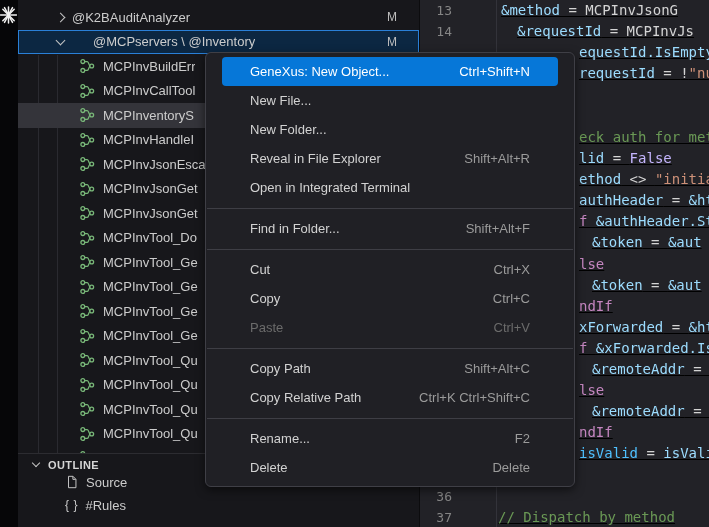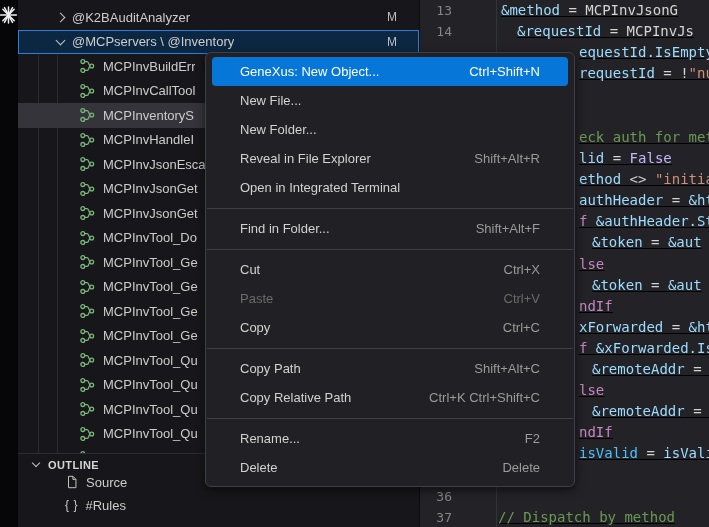--- a/index.html
+++ b/index.html
@@ -13,21 +13,21 @@
   .activity { position:absolute; left:0; top:0; width:18px; height:527px; background:#060608; z-index:2; }
   .spinner { position:absolute; left:0px; top:3px; }
   
   .sidebar { position:absolute; left:18px; top:0; width:401px; height:527px; background:#17171b; overflow:hidden; z-index:1; }
   .tree { position:absolute; left:0; top:5px; width:100%; height:448px; overflow:hidden; }
   .guide { position:absolute; top:50px; height:403px; width:1px; background:#2a2a30; }
   .trow { position:relative; display:flex; align-items:center; height:24.5px; width:100%; color:#cccccc; font-size:13px; }
   .trow.top { padding-left:39px; }
   .trow.child { padding-left:61px; }
   .trow.sel { background:#34343a; }
-  .trow.focused { background:#0c2742; box-shadow:inset 0 0 0 1px #2a80d8; }
+  .trow.focused { background:#0c2742; box-shadow:inset 0 0 0 1px #2a80d8;gap:21px; }
   .tlabel { margin-left:8px; white-space:nowrap; overflow:hidden; }
   .badge { margin-left:auto; margin-right:22px; color:#bdbdbd; font-size:12px; }
   .chev { display:inline-block; width:7px; height:7px; border-right:1.4px solid #c5c5c5; border-bottom:1.4px solid #c5c5c5; }
   .chev.right { transform:rotate(-45deg); }
   .chev.down  { transform:rotate(45deg); margin-top:-3px; }
   .picon { display:inline-flex; width:16px; height:16px; flex:none; align-items:center; justify-content:center; }
   
   .outline { position:absolute; left:0; top:453px; width:100%; height:74px; border-top:1px solid #2c2c31; background:#17171b; }
   .ohead { display:flex; align-items:center; height:21px; padding-left:15px; color:#d6d6d6; font-size:11px; font-weight:bold; letter-spacing:.4px; }
   .ohead .chev { width:6px; height:6px; margin-right:9px; }
@@ -40,21 +40,21 @@
   .gnum { position:absolute; left:8px; width:24px; height:21px; line-height:21px; text-align:right; color:#858585; font-size:13px; }
   .iguide { position:absolute; left:76px; top:0; width:1px; height:527px; background:#33333a; }
   .cl { position:absolute; height:21px; line-height:21px; white-space:pre;text-decoration:underline; }
   .tk-var { color:#9CDCFE; } .tk-var2 { color:#4FC1FF; }
   .tk-op  { color:#d4d4d4; } .tk-fn  { color:#d4d4d4; }
   .tk-str { color:#CE9178; } .tk-kw  { color:#C586C0; }
   .tk-const { color:#c4b5fd; } .tk-com { color:#6A9955; }
   
   .menu { position:absolute; left:205px; top:52px; width:370px; background:#202025; border:1px solid #3f3f46;
           border-radius:6px; padding:4px 0; z-index:10; box-shadow:0 3px 10px rgba(0,0,0,.55); font-size:13px; }
-  .mi { display:flex; align-items:center; height:29px; margin:0 6px; padding:0 28px; border-radius:4px; color:#d2d2d2; }
+  .mi { display:flex; align-items:center; height:29px; margin:0 16px; padding:0 28px; border-radius:4px; color:#d2d2d2; }
   .mi .msc { margin-left:auto; color:#9b9b9b; }
   .mi.hl { background:#0677d8; color:#ffffff; }
   .mi.hl .msc { color:#ffffff; }
   .mi.dis { color:#6b6b6b; }
   .mi.dis .msc { color:#6b6b6b; }
   .msep { height:1px; background:#3e3e45; margin:5.5px 1px; }
 </style>
 </head>
 <body>
 
@@ -349,28 +349,28 @@
     <div class="msep"></div>
     <div class="mi">
       <span>Find in Folder...</span>
       <span class="msc">Shift+Alt+F</span>
     </div>
     <div class="msep"></div>
     <div class="mi">
       <span>Cut</span>
       <span class="msc">Ctrl+X</span>
     </div>
+    <div class="mi">
+      <span>Copy</span>
+      <span class="msc">Ctrl+C</span>
+    </div>
     <div class="mi dis">
       <span>Paste</span>
       <span class="msc">Ctrl+V</span>
     </div>
-    <div class="mi">
-      <span>Copy</span>
-      <span class="msc">Ctrl+C</span>
-    </div>
     <div class="msep"></div>
     <div class="mi">
       <span>Copy Path</span>
       <span class="msc">Shift+Alt+C</span>
     </div>
     <div class="mi">
       <span>Copy Relative Path</span>
       <span class="msc">Ctrl+K Ctrl+Shift+C</span>
     </div>
     <div class="msep"></div>

